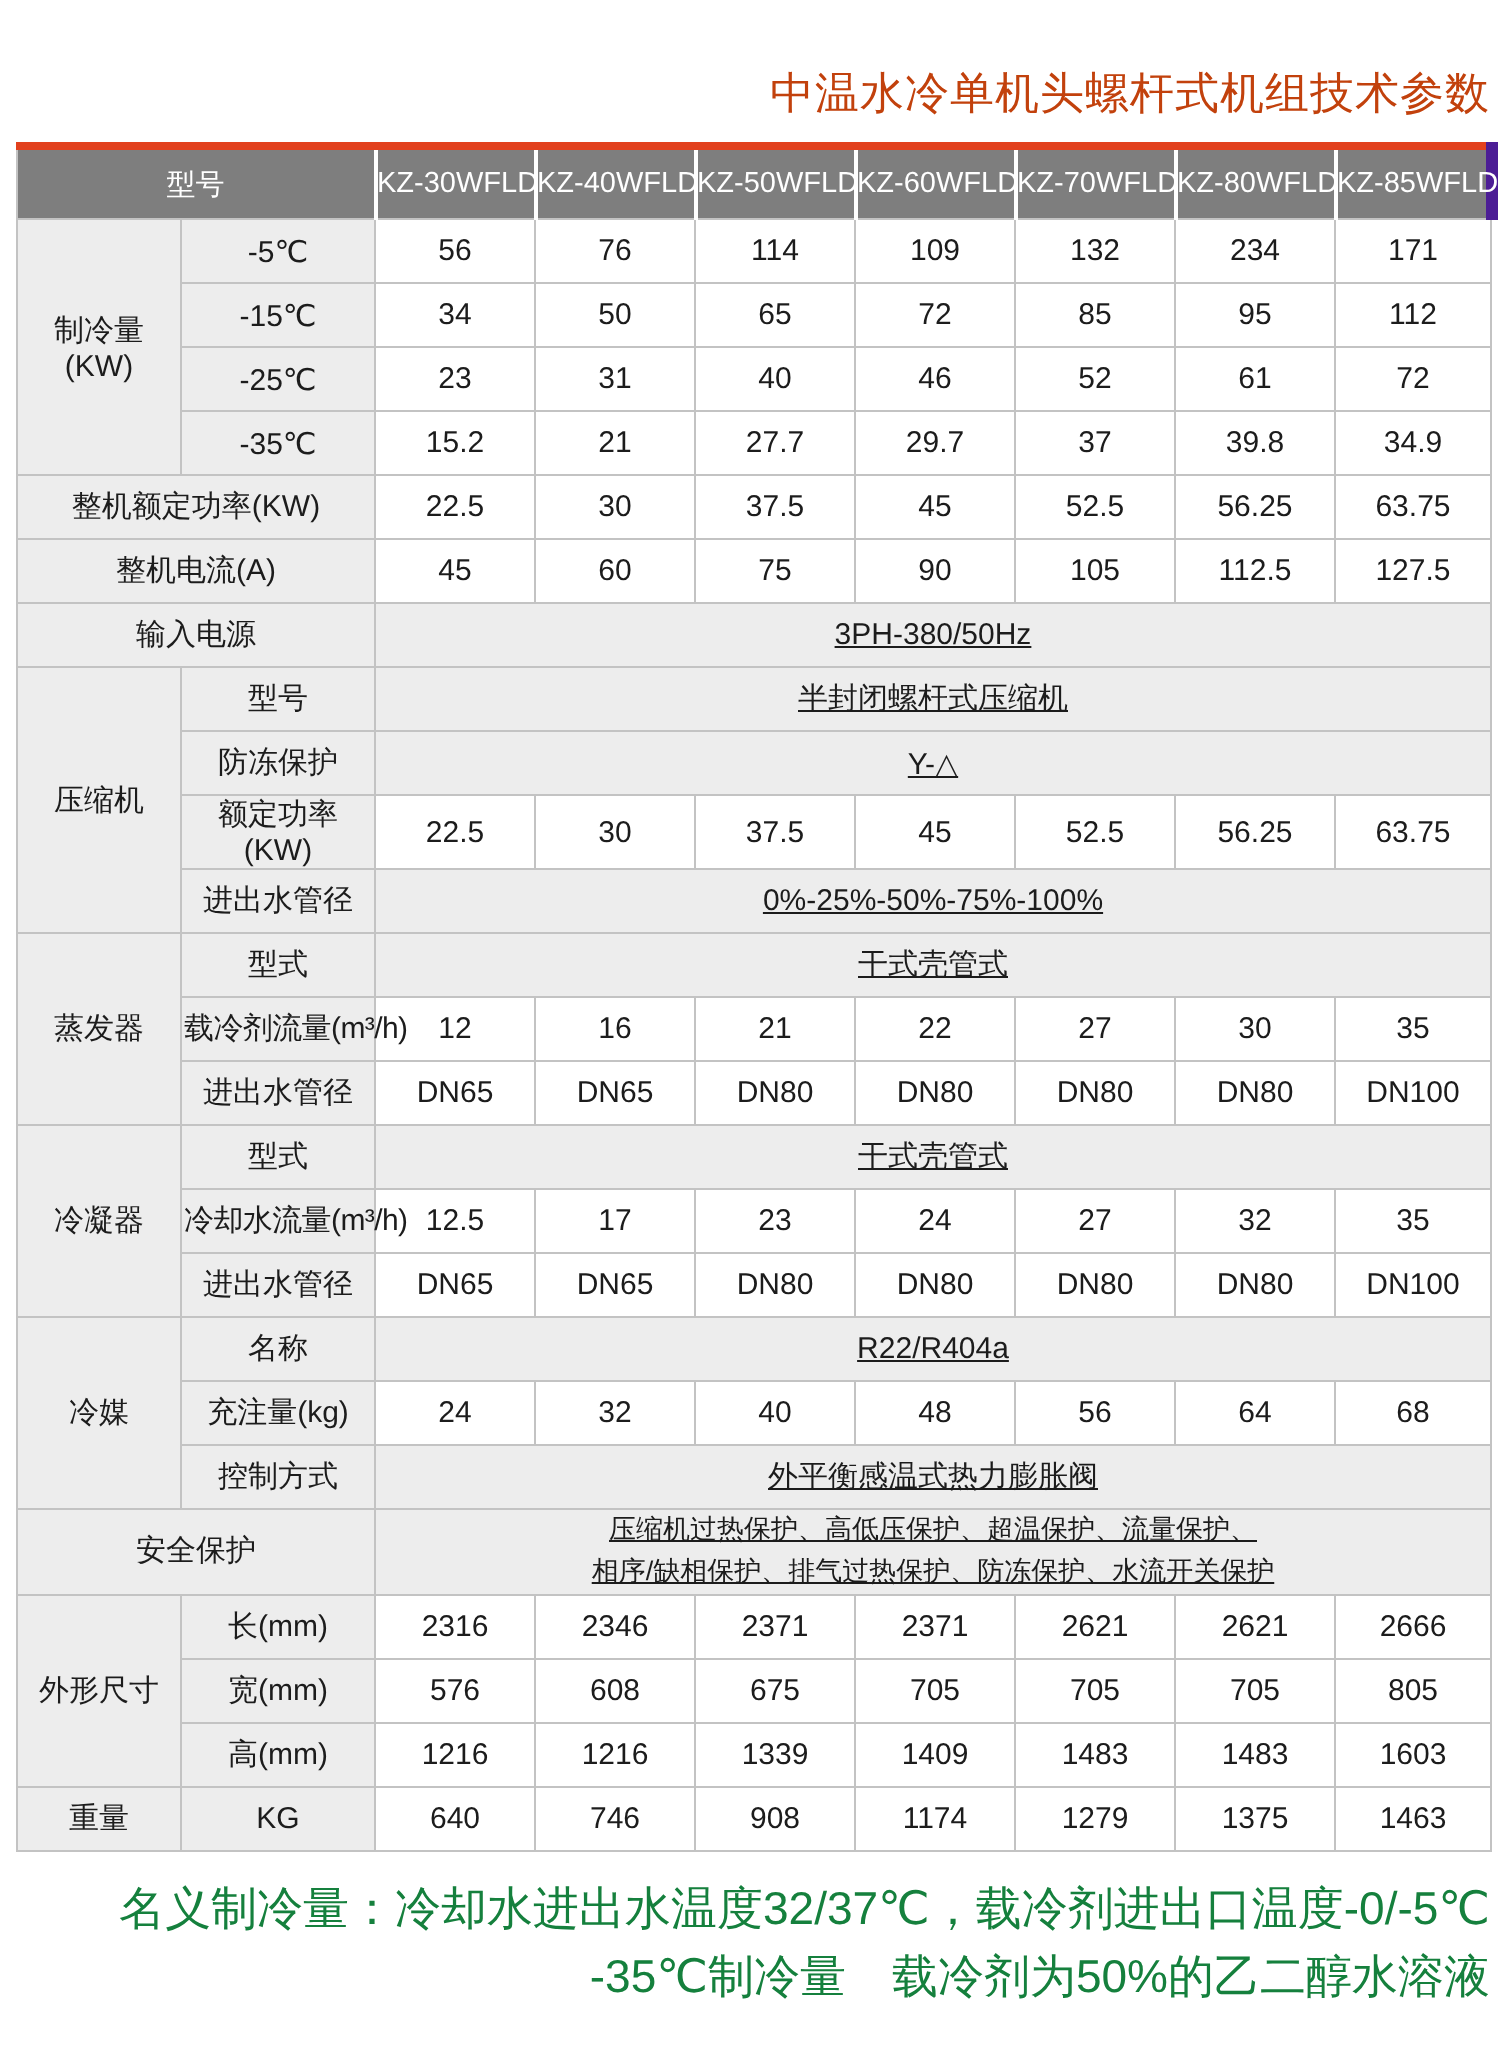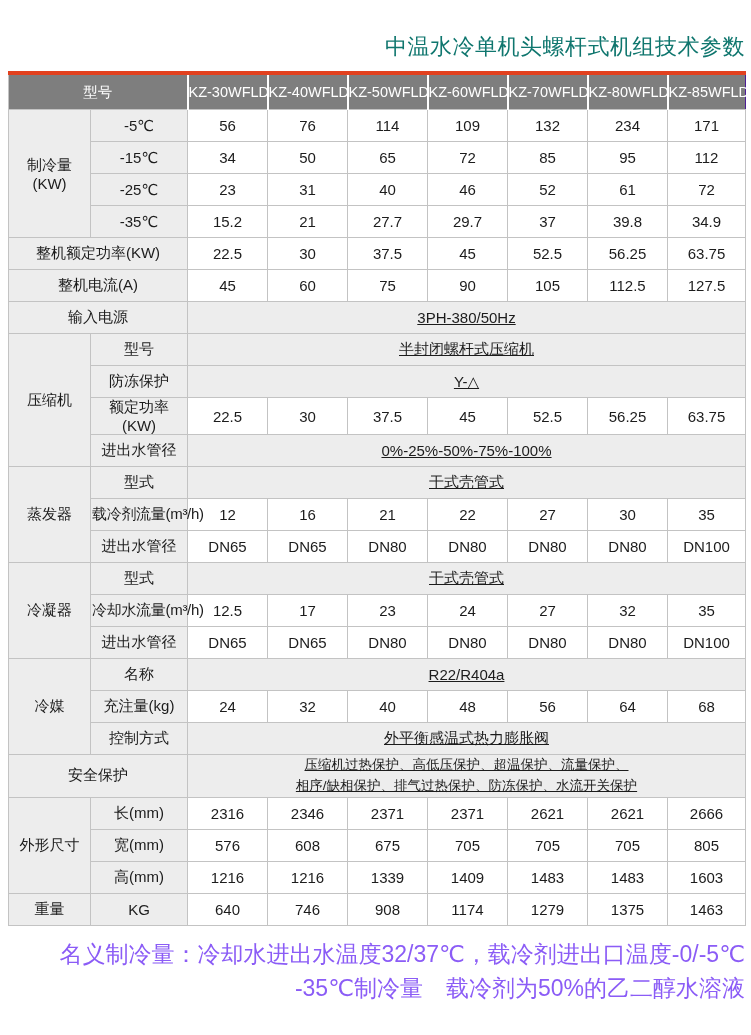--- a/index.html
+++ b/index.html
@@ -6,21 +6,21 @@
   body{
     width:751px;height:1035px;position:relative;overflow:hidden;
     font-family:"Liberation Sans","DejaVu Sans",sans-serif;
     -webkit-font-smoothing:antialiased;
   }
   .page-title{
     margin:32px 6px 9px 0;
     text-align:right;
     font-size:22px;
     font-weight:500;
-    color:#0f766e;
+    color:#c2410c;
     letter-spacing:.5px;
   }
   table.spec{
     margin-left:8px;
     width:737px;
     border-collapse:collapse;
     table-layout:fixed;
     font-size:15px;
     color:#1c1c1c;
   }
@@ -39,36 +39,36 @@
     font-size:14.5px;
     height:34px;
     border-top:4px solid #e2411e;
     border-left:2px solid #ffffff;
     border-right:2px solid #ffffff;
     border-bottom:1px solid #c3c3c3;
     padding:0;
     white-space:nowrap;
   }
   thead th:first-child{border-left:1px solid #c3c3c3;}
-  thead th:last-child{border-right:1px solid #4c1d95;text-align:right;}
+  thead th:last-child{border-right:6px solid #4c1d95;text-align:right;}
   td.cell-label{background:#ededed;}
   td.cell-span{background:#ededed;text-decoration:underline;}
   td.cell-value{background:#ffffff;}
   td.small{font-size:15px;white-space:nowrap;letter-spacing:-.3px;margin-left:43px;}
   td.multiline{
     white-space:pre-line;
     font-size:13.5px;
     line-height:1.55;
     height:50px;
     padding:2px 4px;
   }
   .footnote{
     margin:11px 6px 0 0;
     text-align:right;
-    color:#8b5cf6;
+    color:#15803d;
     font-size:23px;
     line-height:34px;
   }
 </style>
 </head>
 <body>
 
 <div class="page-title">中温水冷单机头螺杆式机组技术参数</div>
 
 <table class="spec">

